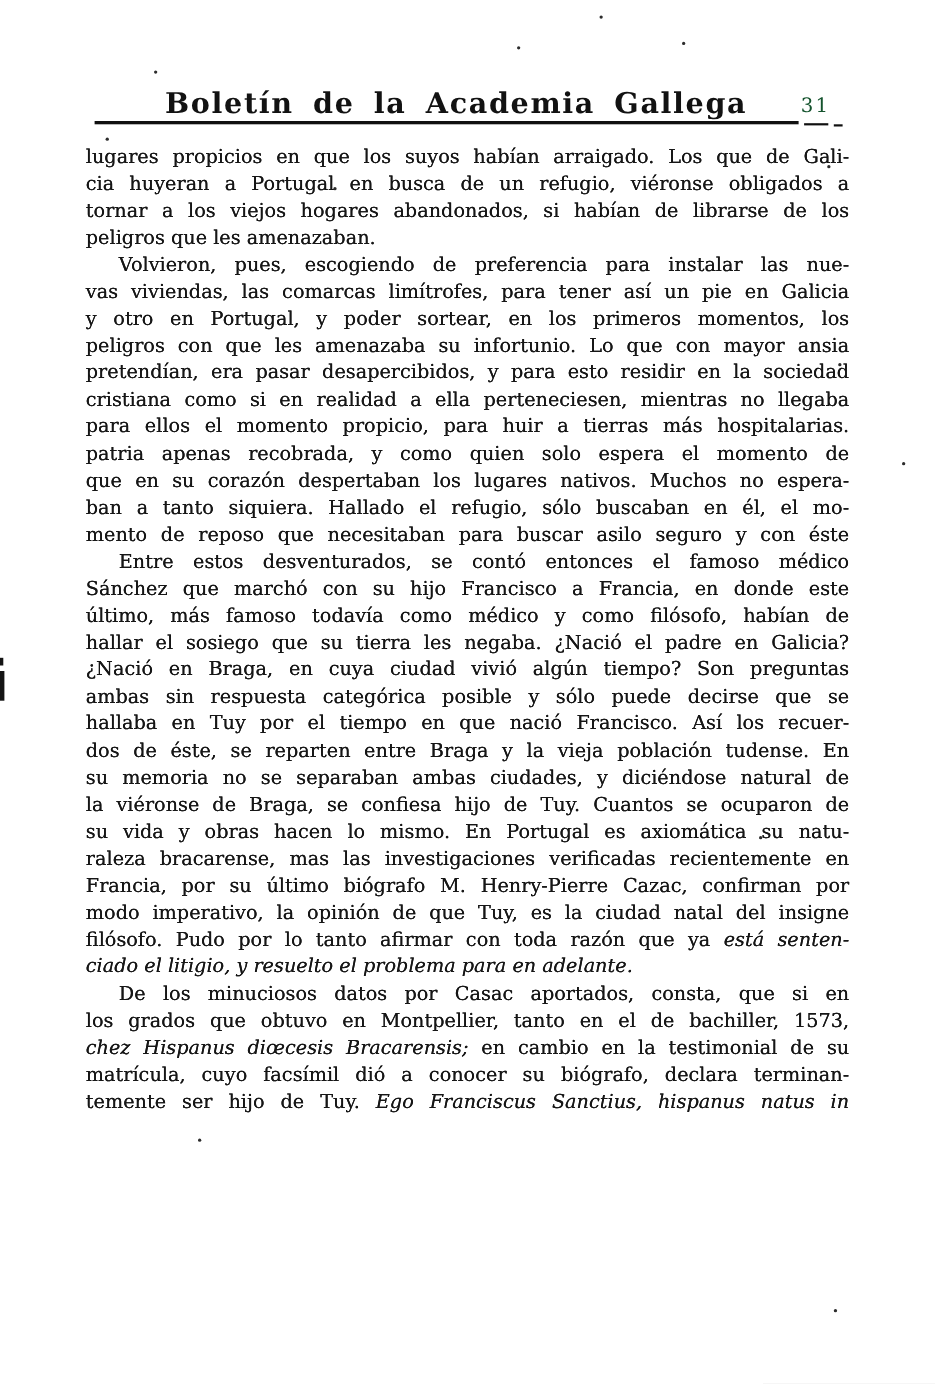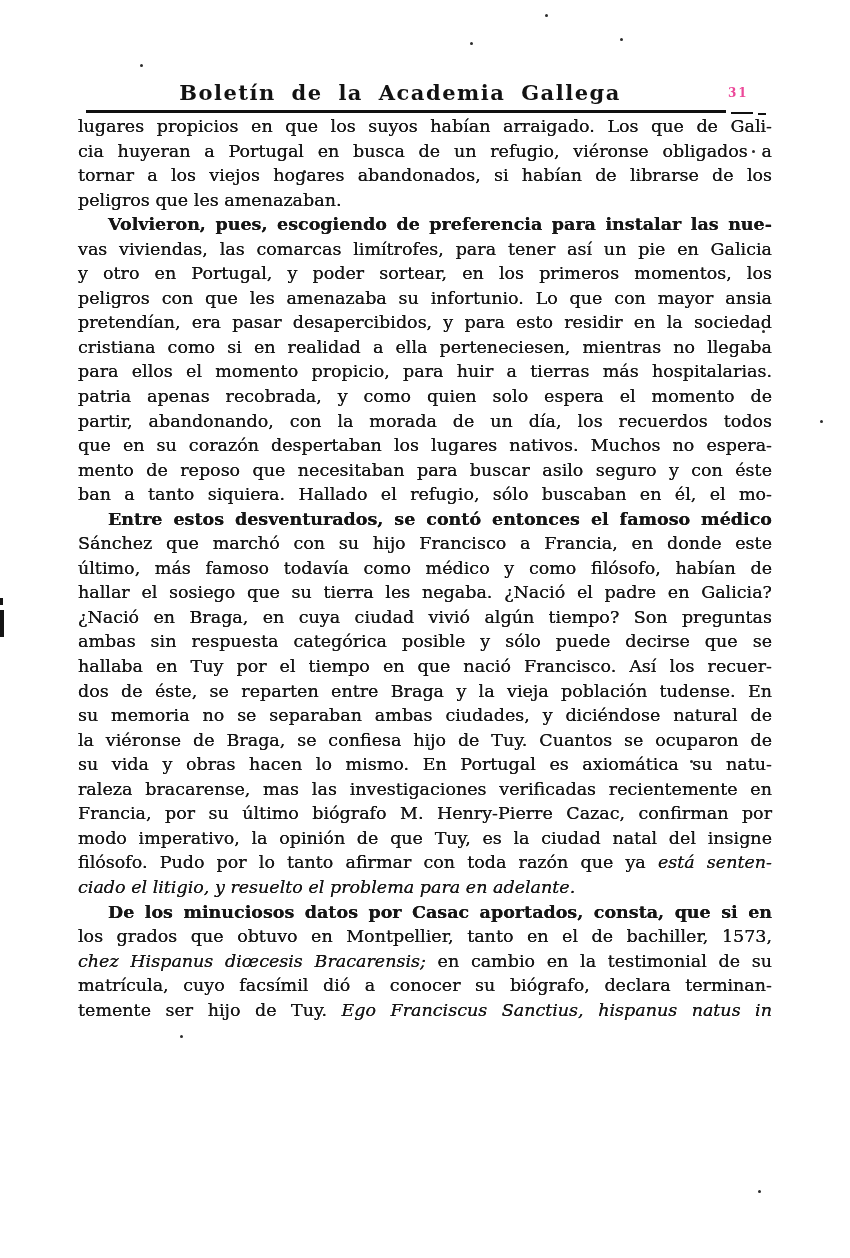--- a/index.html
+++ b/index.html
@@ -17,35 +17,35 @@
     font-family: "DejaVu Serif", serif;
     color: #161616;
   }
   
   .running-head {
     position: absolute;
     top: 80px;
     left: 150px;
     width: 500px;
     text-align: center;
-    font-size: 21px;
+    font-size: 26px;
     font-weight: bold;
     letter-spacing: 1.5px;
     word-spacing: 7px;
     white-space: nowrap;
     color: #121212;
   }
   .page-number {
     position: absolute;
     top: 86px;
     left: 728px;
-    font-size: 12px;
-    font-weight: bold;
+    font-size: 18px;
+    font-weight: normal;
     letter-spacing: 2px;
-    color: #ec4899;
+    color: #14532d;
   }
   .head-rule {
     position: absolute;
     top: 110px;
     left: 86px;
     width: 640px;
     height: 3px;
     background: #101010;
   }
   .head-rule-frag1 {
@@ -60,36 +60,36 @@
     position: absolute;
     top: 113px;
     left: 758px;
     width: 8px;
     height: 2px;
     background: #101010;
   }
   
   .page-body {
     position: absolute;
-    top: 114px;
+    top: 131px;
     left: 78px;
     width: 694px;
     font-size: 17.5px;
     line-height: 24.55px;
     text-shadow: 0 0 0.45px #161616; 
   }
   .paragraph { margin: 0; }
   .text-line {
     white-space: nowrap;
     text-align: justify;
     text-align-last: justify;
     height: 24.55px;
     overflow: visible;
   }
-  .text-line.indent { text-indent: 30px; font-weight: bold; }
+  .text-line.indent { text-indent: 30px; }
   .text-line.last-left { text-align-last: left; }
   .italic { font-style: italic; }
   
   .edge-mark {
     position: absolute;
     background: #141414;
   }
   .speck {
     position: absolute;
     width: 3px;
@@ -120,24 +120,23 @@
       </div>
       <div class="paragraph">
         <div class="text-line indent"><span>Volvieron, pues, escogiendo de preferencia para instalar las nue-</span></div>
         <div class="text-line"><span>vas viviendas, las comarcas limítrofes, para tener así un pie en Galicia</span></div>
         <div class="text-line"><span>y otro en Portugal, y poder sortear, en los primeros momentos, los</span></div>
         <div class="text-line"><span>peligros con que les amenazaba su infortunio. Lo que con mayor ansia</span></div>
         <div class="text-line"><span>pretendían, era pasar desapercibidos, y para esto residir en la sociedad</span></div>
         <div class="text-line"><span>cristiana como si en realidad a ella perteneciesen, mientras no llegaba</span></div>
         <div class="text-line"><span>para ellos el momento propicio, para huir a tierras más hospitalarias.</span></div>
         <div class="text-line"><span>patria apenas recobrada, y como quien solo espera el momento de</span></div>
-        <div class="text-line"><span>partir, abandonando, con la morada de un día, los recuerdos todos</span></div>
         <div class="text-line"><span>que en su corazón despertaban los lugares nativos. Muchos no espera-</span></div>
+        <div class="text-line"><span>ban a tanto siquiera. Hallado el refugio, sólo buscaban en él, el mo-</span></div>
         <div class="text-line"><span>mento de reposo que necesitaban para buscar asilo seguro y con éste</span></div>
-        <div class="text-line"><span>ban a tanto siquiera. Hallado el refugio, sólo buscaban en él, el mo-</span></div>
       </div>
       <div class="paragraph">
         <div class="text-line indent"><span>Entre estos desventurados, se contó entonces el famoso médico</span></div>
         <div class="text-line"><span>Sánchez que marchó con su hijo Francisco a Francia, en donde este</span></div>
         <div class="text-line"><span>último, más famoso todavía como médico y como filósofo, habían de</span></div>
         <div class="text-line"><span>hallar el sosiego que su tierra les negaba. ¿Nació el padre en Galicia?</span></div>
         <div class="text-line"><span>¿Nació en Braga, en cuya ciudad vivió algún tiempo? Son preguntas</span></div>
         <div class="text-line"><span>ambas sin respuesta categórica posible y sólo puede decirse que se</span></div>
         <div class="text-line"><span>hallaba en Tuy por el tiempo en que nació Francisco. Así los recuer-</span></div>
         <div class="text-line"><span>dos de éste, se reparten entre Braga y la vieja población tudense. En</span></div>

